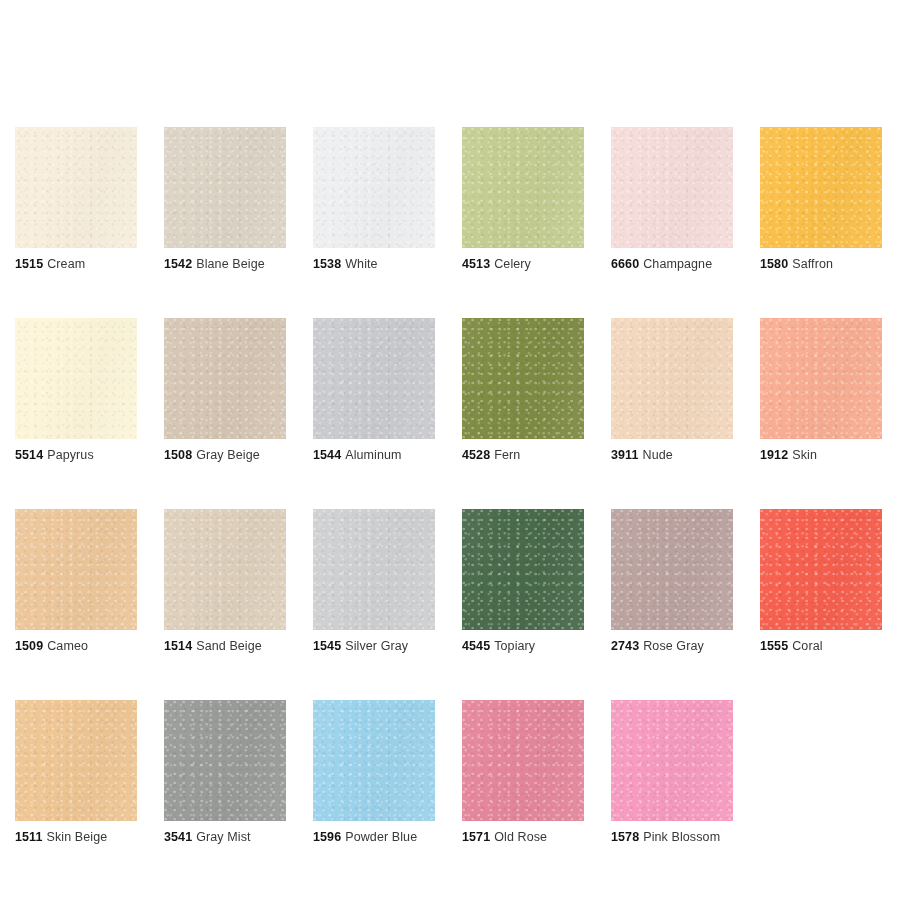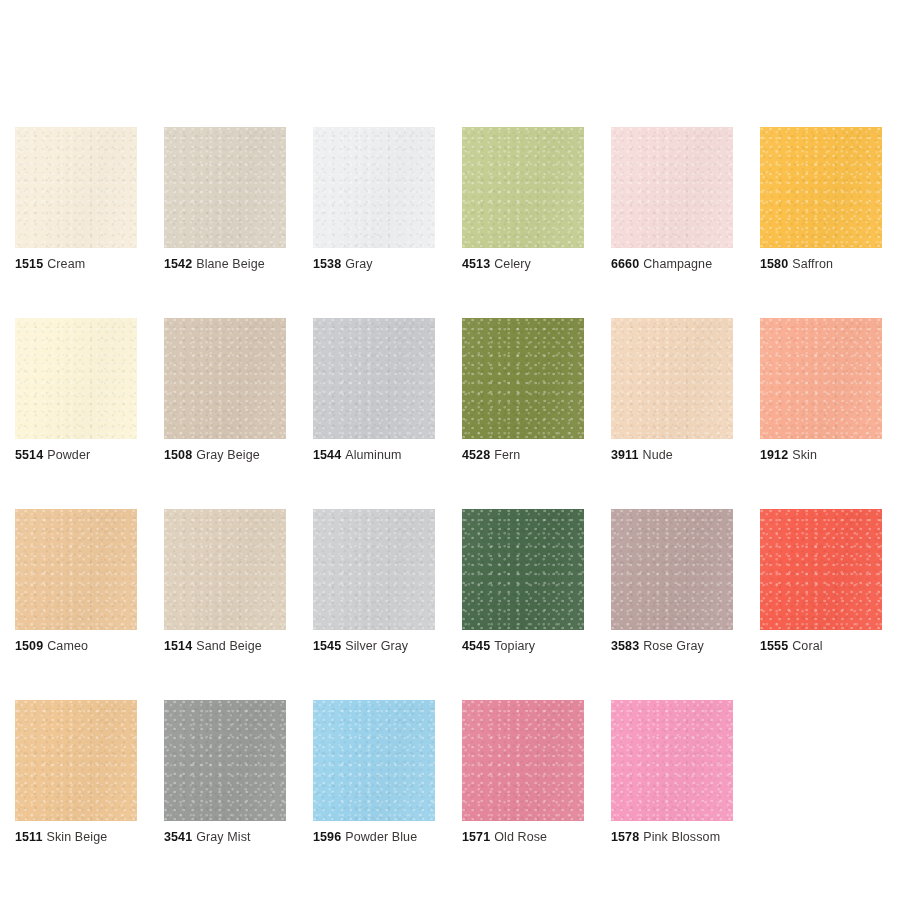--- a/index.html
+++ b/index.html
@@ -101,37 +101,37 @@
       <div class="swatch-cell">
         <div class="swatch-chip" style="background-color: rgb(247, 238, 220);"></div>
         <div class="swatch-label"><span class="swatch-code">1515</span><span class="swatch-name">Cream</span></div>
       </div>
       <div class="swatch-cell">
         <div class="swatch-chip" style="background-color: rgb(220, 212, 197);"></div>
         <div class="swatch-label"><span class="swatch-code">1542</span><span class="swatch-name">Blane Beige</span></div>
       </div>
       <div class="swatch-cell">
         <div class="swatch-chip" style="background-color: rgb(238, 239, 240);"></div>
-        <div class="swatch-label"><span class="swatch-code">1538</span><span class="swatch-name">Gray</span></div>
+        <div class="swatch-label"><span class="swatch-code">1538</span><span class="swatch-name">White</span></div>
       </div>
       <div class="swatch-cell">
         <div class="swatch-chip" style="background-color: rgb(196, 206, 146);"></div>
         <div class="swatch-label"><span class="swatch-code">4513</span><span class="swatch-name">Celery</span></div>
       </div>
       <div class="swatch-cell">
         <div class="swatch-chip" style="background-color: rgb(245, 220, 218);"></div>
         <div class="swatch-label"><span class="swatch-code">6660</span><span class="swatch-name">Champagne</span></div>
       </div>
       <div class="swatch-cell">
         <div class="swatch-chip" style="background-color: rgb(251, 192, 74);"></div>
         <div class="swatch-label"><span class="swatch-code">1580</span><span class="swatch-name">Saffron</span></div>
       </div>
       <div class="swatch-cell">
         <div class="swatch-chip" style="background-color: rgb(252, 245, 216);"></div>
-        <div class="swatch-label"><span class="swatch-code">5514</span><span class="swatch-name">Powder</span></div>
+        <div class="swatch-label"><span class="swatch-code">5514</span><span class="swatch-name">Papyrus</span></div>
       </div>
       <div class="swatch-cell">
         <div class="swatch-chip" style="background-color: rgb(214, 198, 180);"></div>
         <div class="swatch-label"><span class="swatch-code">1508</span><span class="swatch-name">Gray Beige</span></div>
       </div>
       <div class="swatch-cell">
         <div class="swatch-chip" style="background-color: rgb(201, 203, 207);"></div>
         <div class="swatch-label"><span class="swatch-code">1544</span><span class="swatch-name">Aluminum</span></div>
       </div>
       <div class="swatch-cell">
@@ -157,21 +157,21 @@
       <div class="swatch-cell">
         <div class="swatch-chip" style="background-color: rgb(206, 208, 210);"></div>
         <div class="swatch-label"><span class="swatch-code">1545</span><span class="swatch-name">Silver Gray</span></div>
       </div>
       <div class="swatch-cell">
         <div class="swatch-chip" style="background-color: rgb(74, 107, 76);"></div>
         <div class="swatch-label"><span class="swatch-code">4545</span><span class="swatch-name">Topiary</span></div>
       </div>
       <div class="swatch-cell">
         <div class="swatch-chip" style="background-color: rgb(187, 163, 160);"></div>
-        <div class="swatch-label"><span class="swatch-code">3583</span><span class="swatch-name">Rose Gray</span></div>
+        <div class="swatch-label"><span class="swatch-code">2743</span><span class="swatch-name">Rose Gray</span></div>
       </div>
       <div class="swatch-cell">
         <div class="swatch-chip" style="background-color: rgb(247, 96, 79);"></div>
         <div class="swatch-label"><span class="swatch-code">1555</span><span class="swatch-name">Coral</span></div>
       </div>
       <div class="swatch-cell">
         <div class="swatch-chip" style="background-color: rgb(239, 198, 148);"></div>
         <div class="swatch-label"><span class="swatch-code">1511</span><span class="swatch-name">Skin Beige</span></div>
       </div>
       <div class="swatch-cell">

